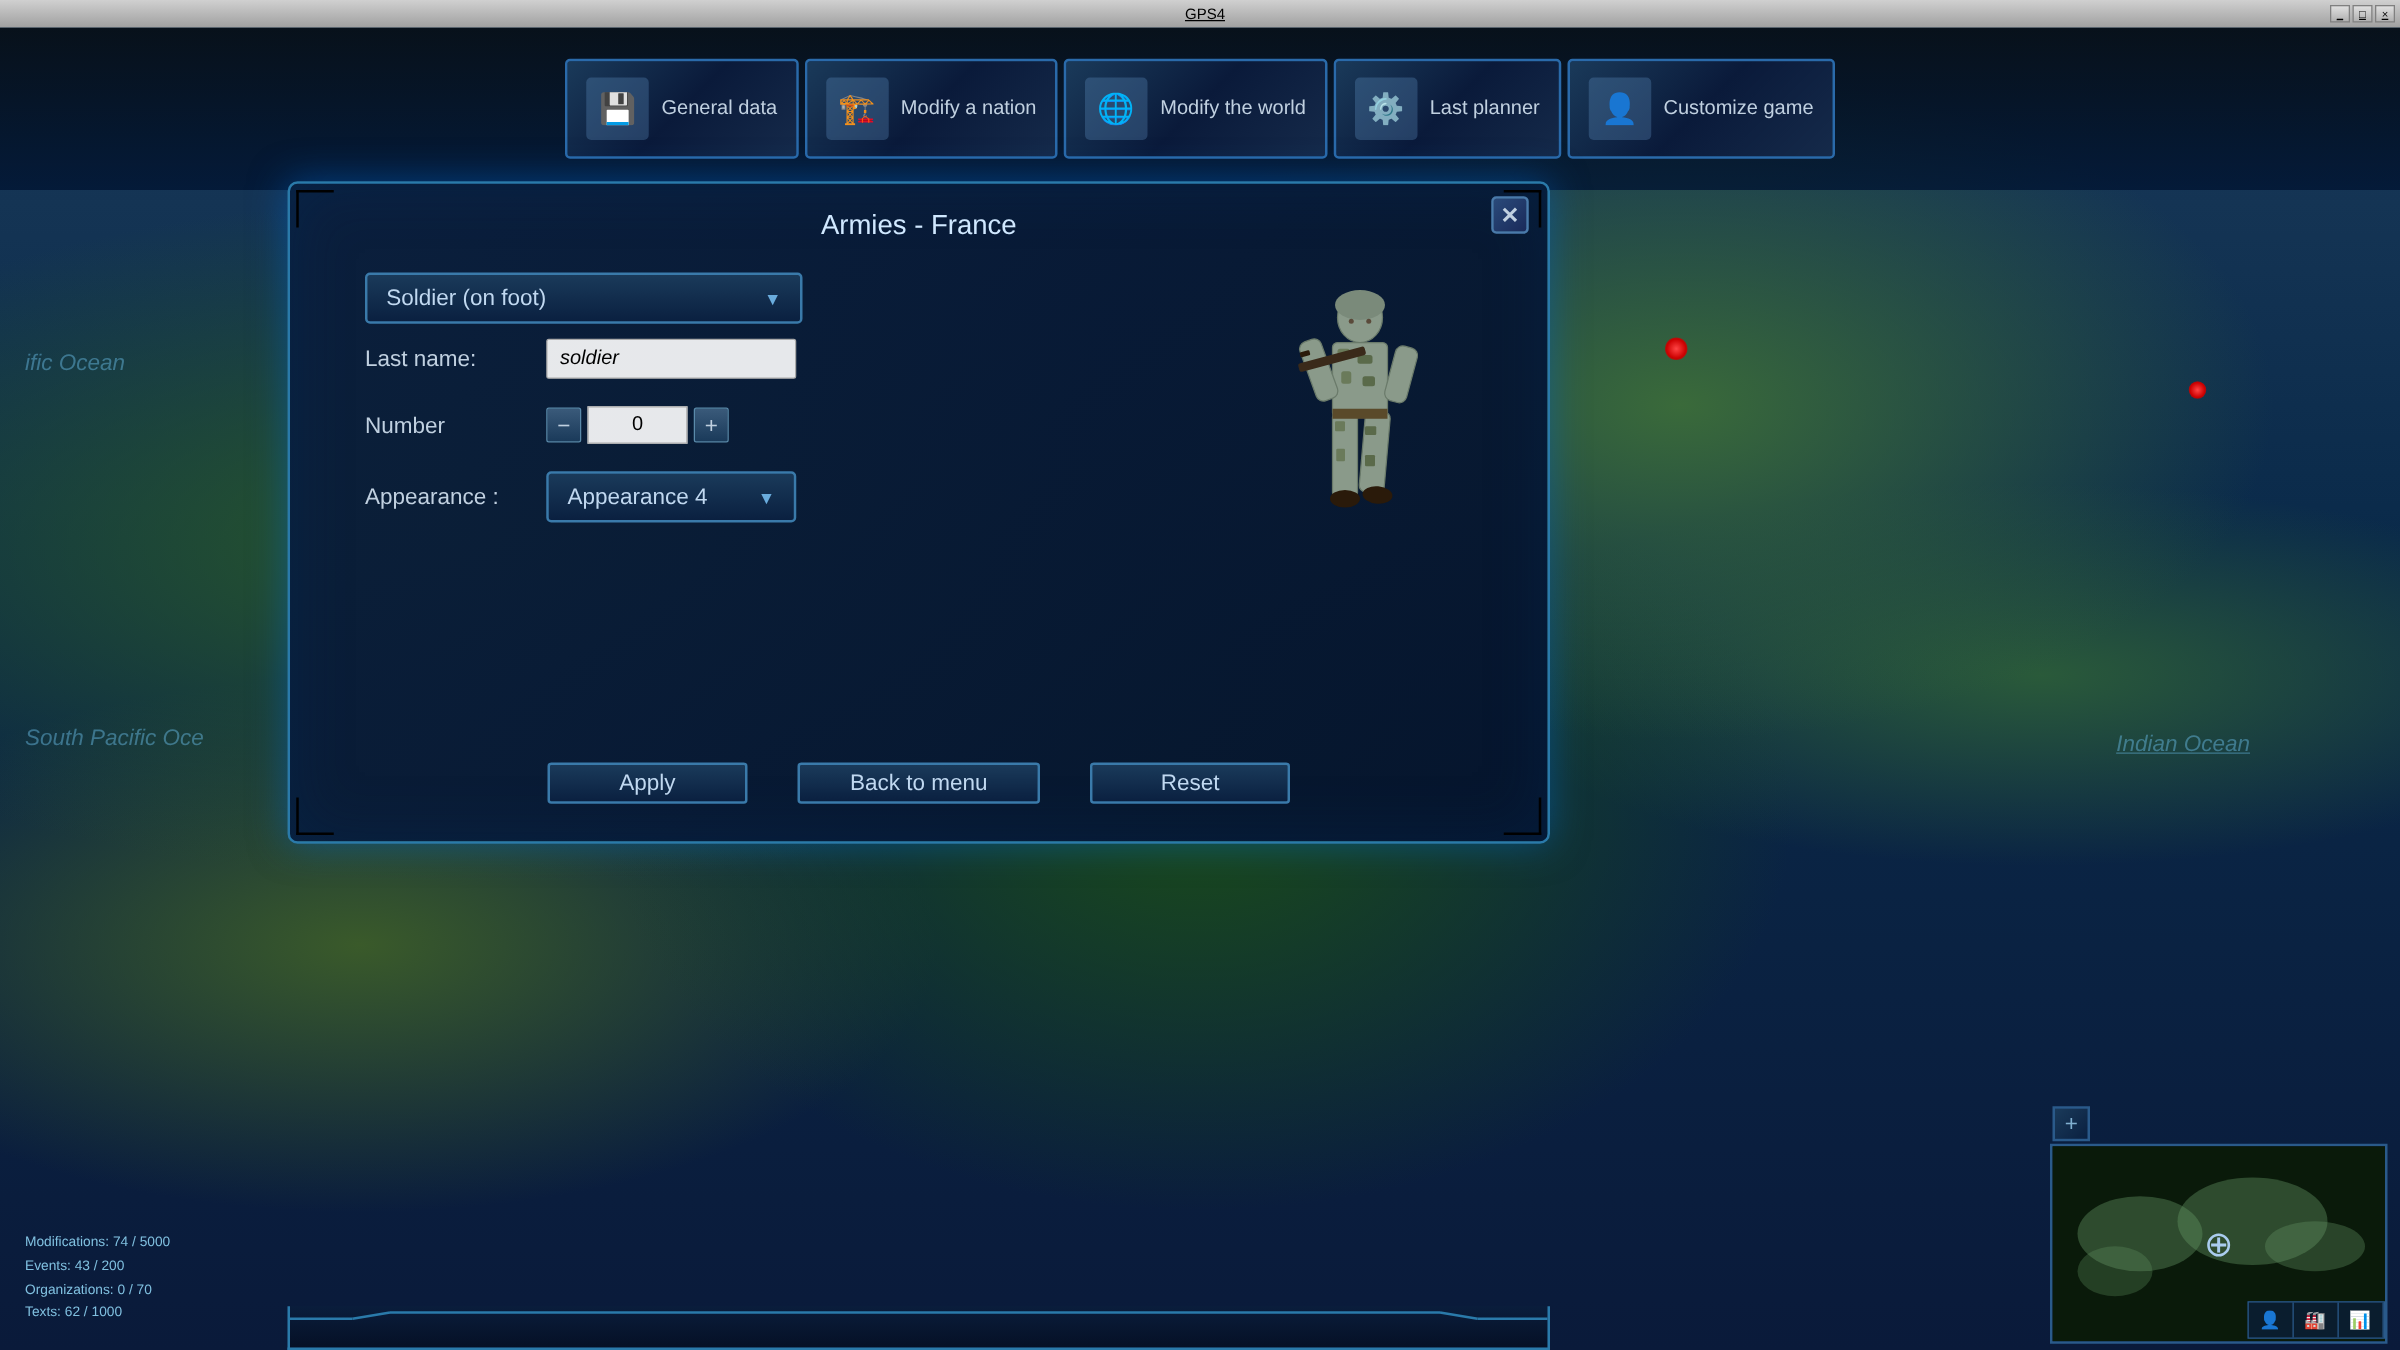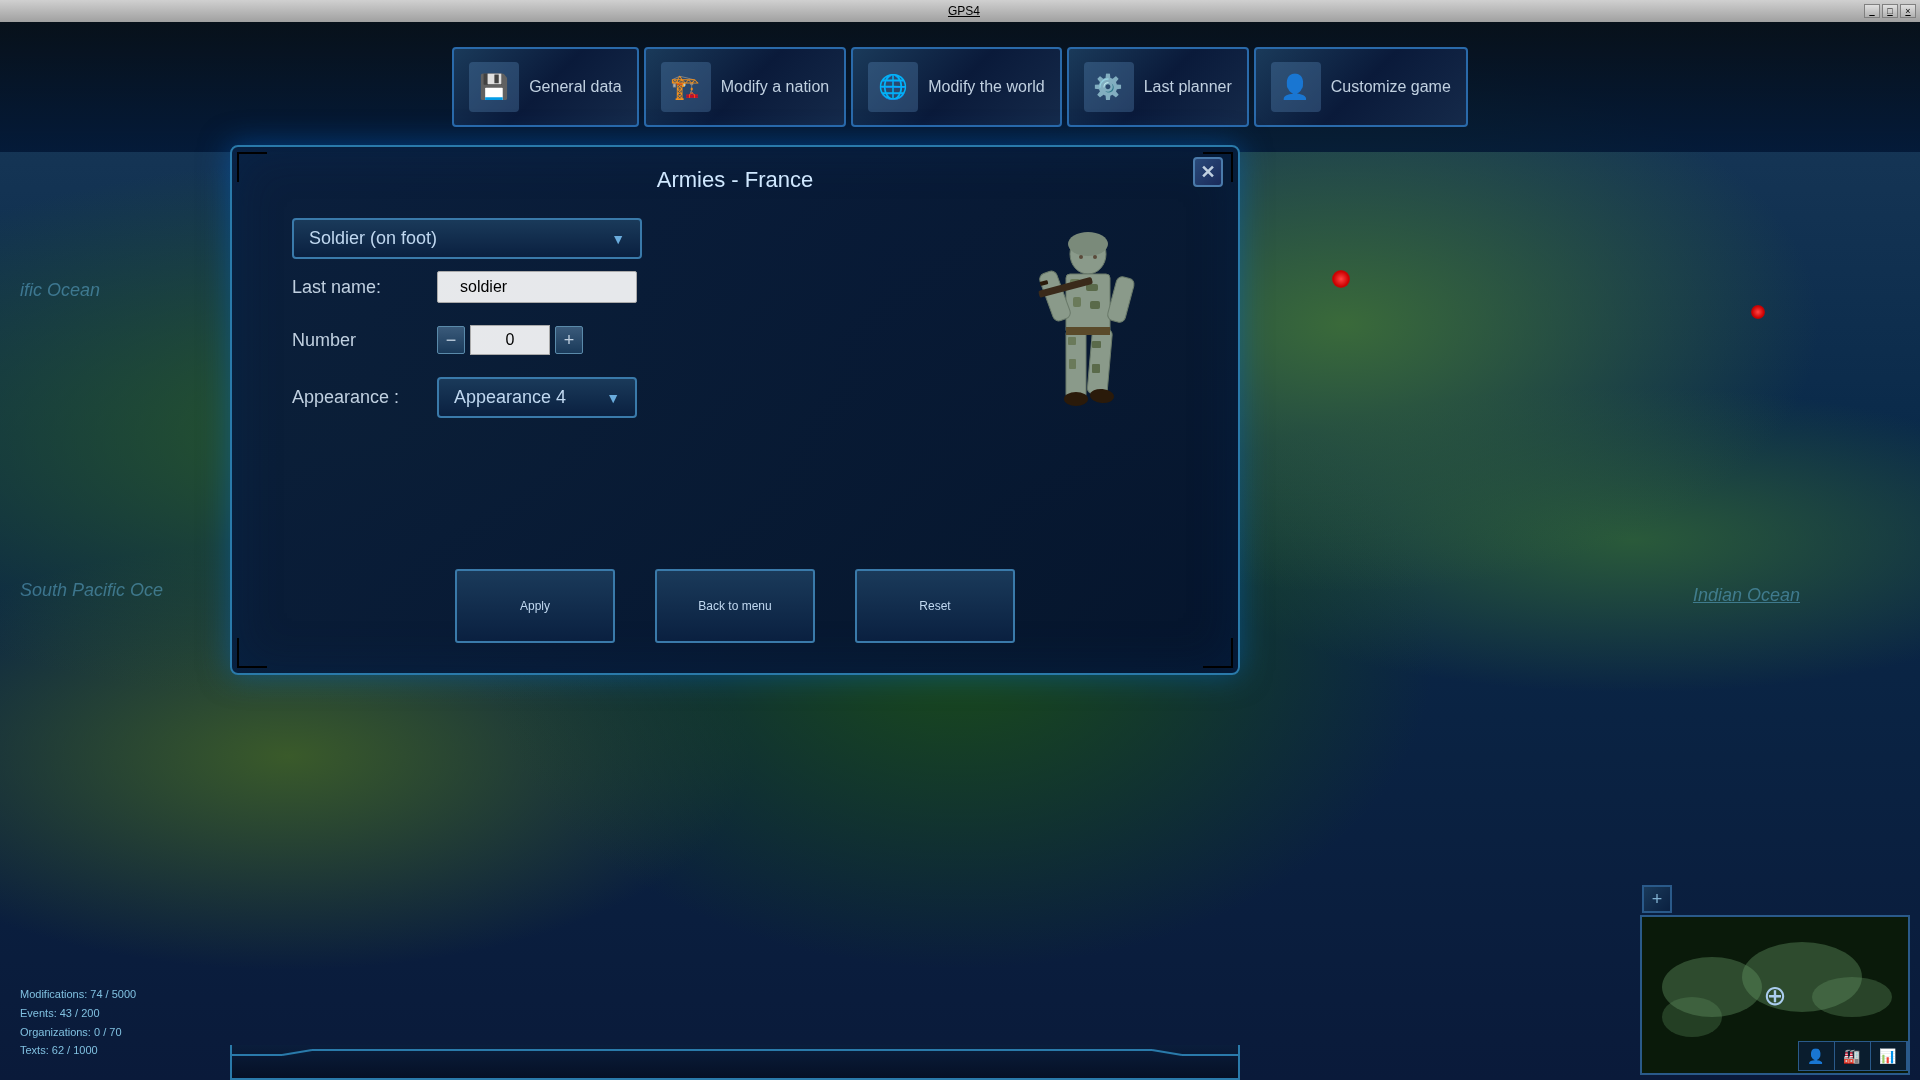--- a/index.html
+++ b/index.html
@@ -220,24 +220,25 @@
       color: #c0d0e0;
       font-size: 18px;
       min-width: 130px;
       text-align: left;
     }
 
     .form-input {
       background: rgba(255,255,255,0.9);
       border: 1px solid #aaa;
       border-radius: 2px;
-      padding: 6px 22px;
+      padding: 6px 10px;
       font-size: 16px;
       color: #000;
       width: 200px;
+      font-style: italic;
     }
 
     .number-control {
       display: flex;
       align-items: center;
       gap: 5px;
     }
 
     .num-btn {
       background: linear-gradient(180deg, #3a5a7a 0%, #1a3a5a 100%);
@@ -286,22 +287,22 @@
       left: 0; right: 0;
       display: flex;
       justify-content: center;
       gap: 40px;
     }
 
     .dialog-btn {
       background: linear-gradient(180deg, #1a3a5a 0%, #0a2040 100%);
       border: 2px solid #3a7aaa;
       color: #c0d8f0;
-      font-size: 12px;
-      padding: 28px 40px;
+      font-size: 18px;
+      padding: 4px 40px;
       cursor: pointer;
       border-radius: 3px;
       min-width: 160px;
       text-align: center;
     }
 
     
     #status-bar {
       position: absolute;
       bottom: 20px;

